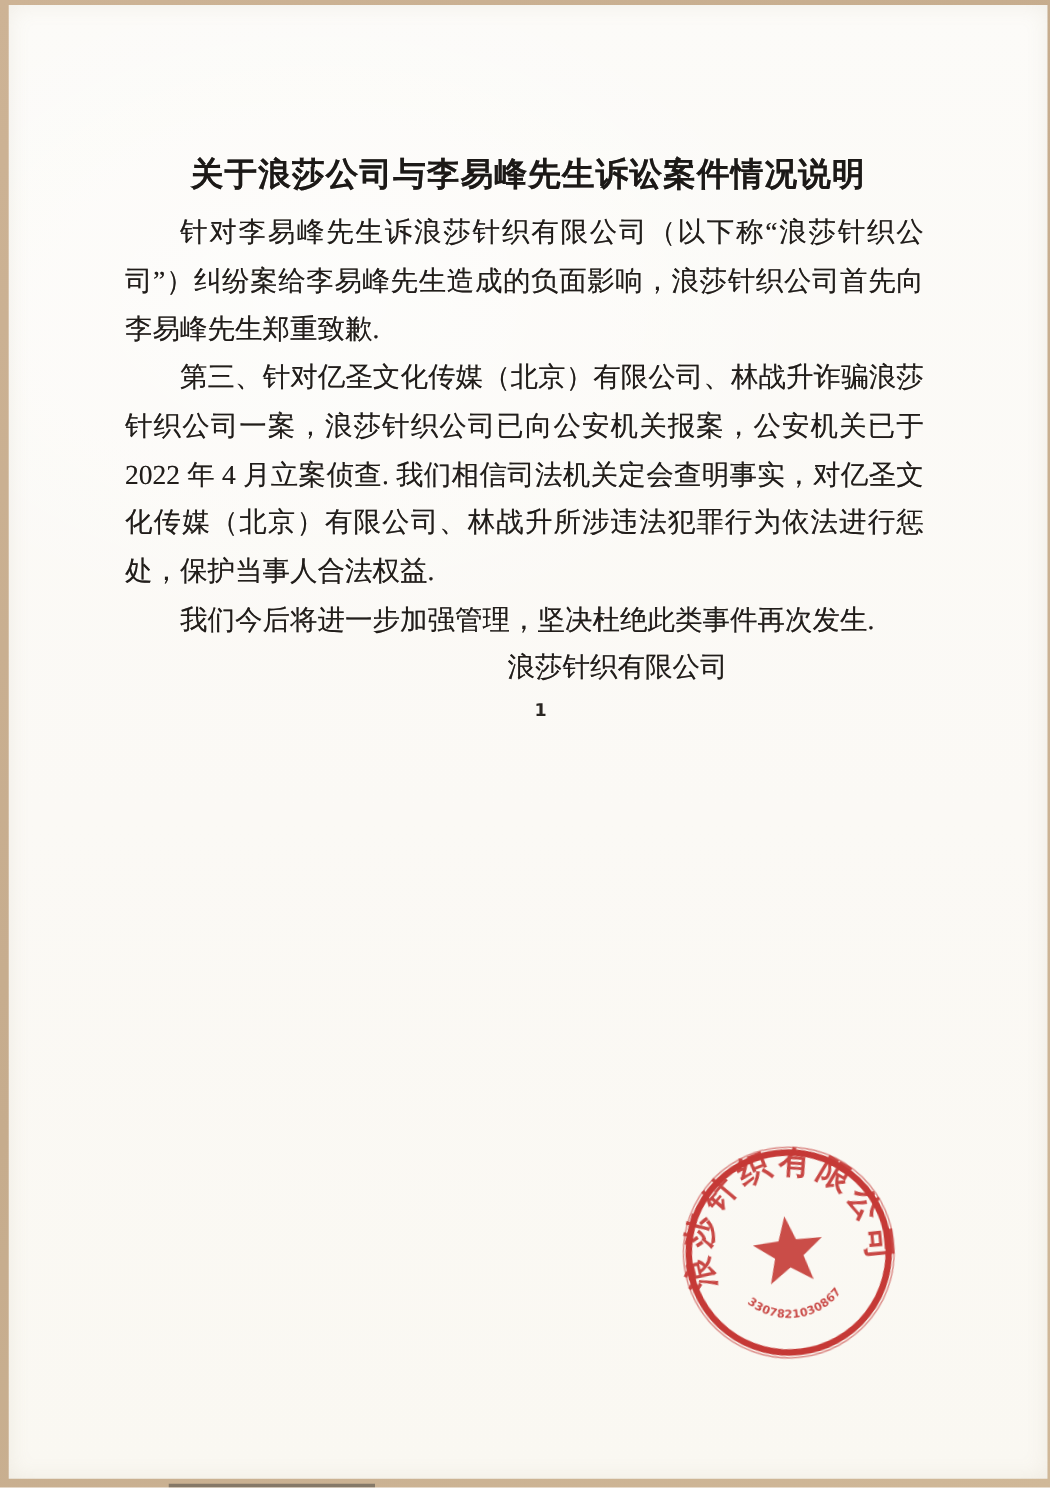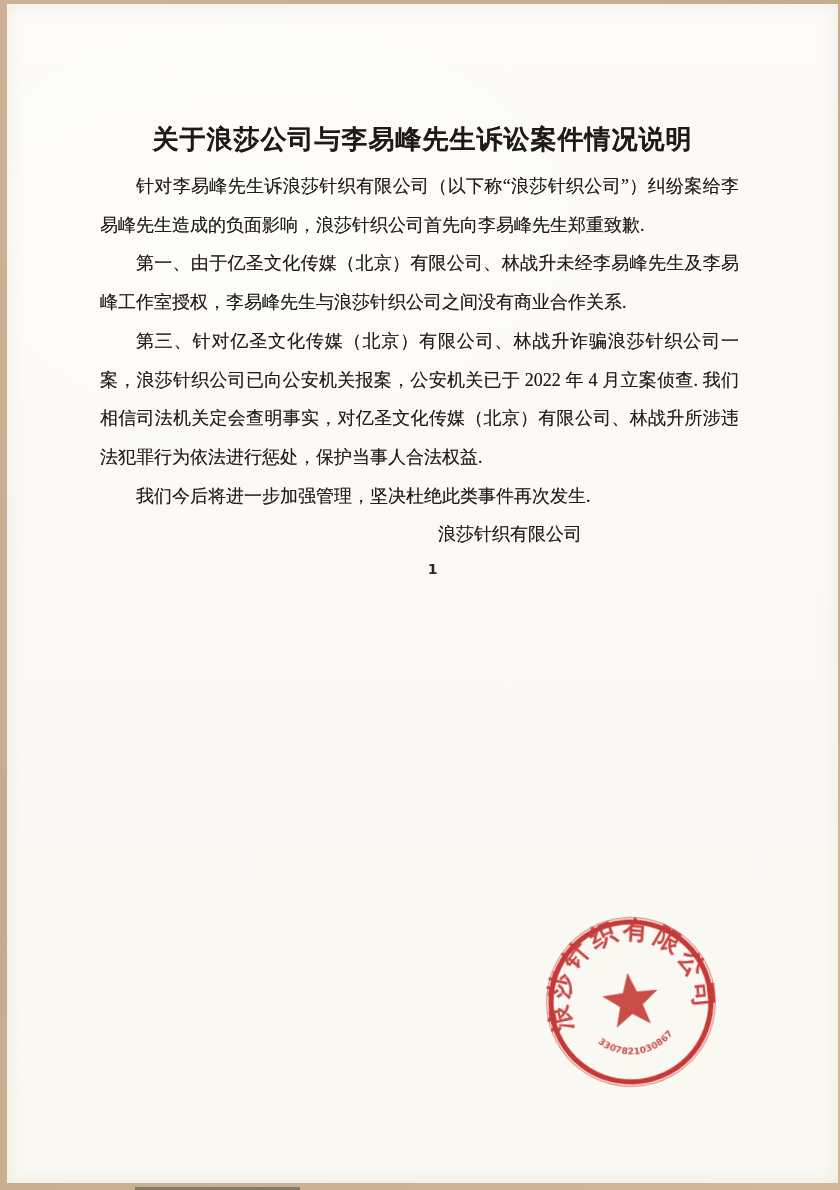--- a/index.html
+++ b/index.html
@@ -46,21 +46,21 @@
     font-weight: bold;
     letter-spacing: 1px;
     color: #1c1917;
     text-shadow: 0 0 0.5px rgba(20,18,16,0.6);
   }
 
   .doc-body {
     margin-top: 9px;
     padding-left: 93px;
     padding-right: 99px;
-    font-size: 18px;
+    font-size: 22px;
     line-height: 38.7px;
     color: #211d1a;
     text-align: justify;
     text-shadow: 0 0 0.4px rgba(20,18,16,0.55);
   }
 
   .para {
     text-indent: 2em;
   }
 
@@ -102,21 +102,20 @@
 </style>
 </head>
 <body>
 
 <div class="paper">
 
   <div class="doc-title">关于浪莎公司与李易峰先生诉讼案件情况说明</div>
 
   <div class="doc-body">
     <p class="para">针对李易峰先生诉浪莎针织有限公司（以下称“浪莎针织公司”）纠纷案给李易峰先生造成的负面影响，浪莎针织公司首先向李易峰先生郑重致歉.</p>
-    <p class="para">第一、由于亿圣文化传媒（北京）有限公司、林战升未经李易峰先生及李易峰工作室授权，李易峰先生与浪莎针织公司之间没有商业合作关系.</p>
     <p class="para">第三、针对亿圣文化传媒（北京）有限公司、林战升诈骗浪莎针织公司一案，浪莎针织公司已向公安机关报案，公安机关已于 2022 年 4 月立案侦查. 我们相信司法机关定会查明事实，对亿圣文化传媒（北京）有限公司、林战升所涉违法犯罪行为依法进行惩处，保护当事人合法权益.</p>
     <p class="para">我们今后将进一步加强管理，坚决杜绝此类事件再次发生.</p>
 
     <div class="sig-line">浪莎针织有限公司</div>
 
   </div>
 
   <div class="page-num">1</div>
 
   <div class="seal">

